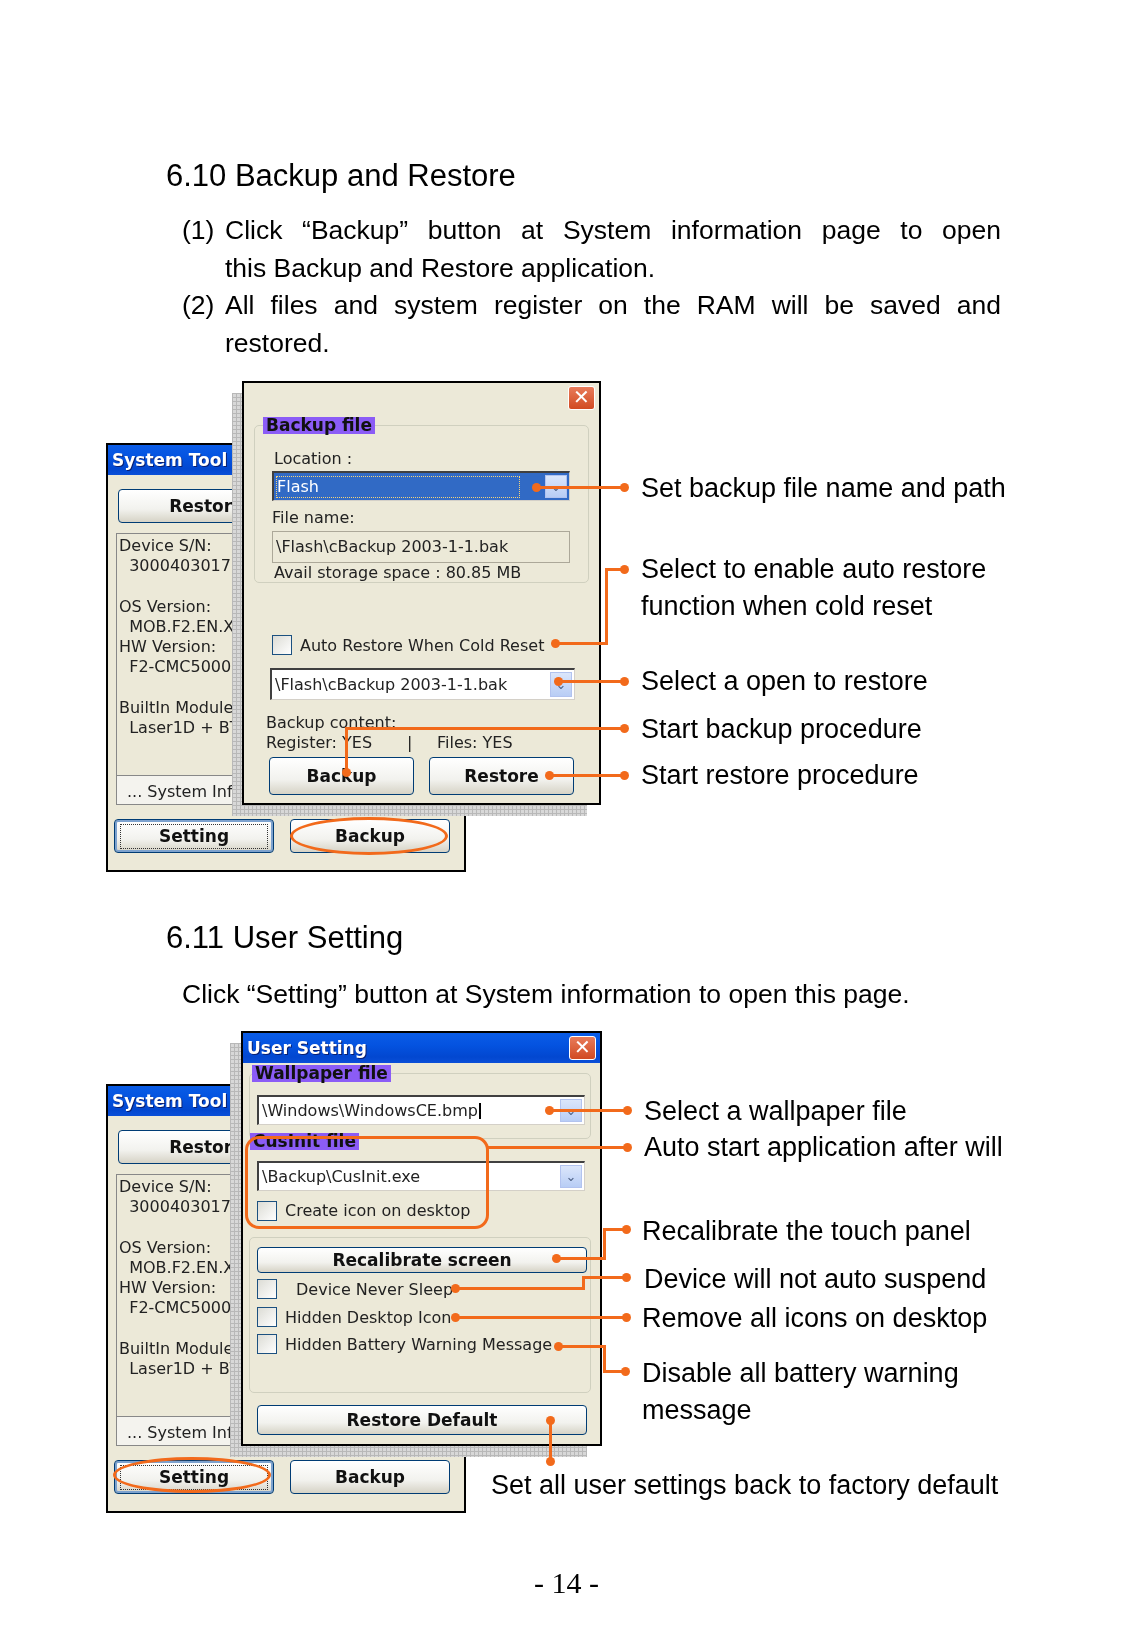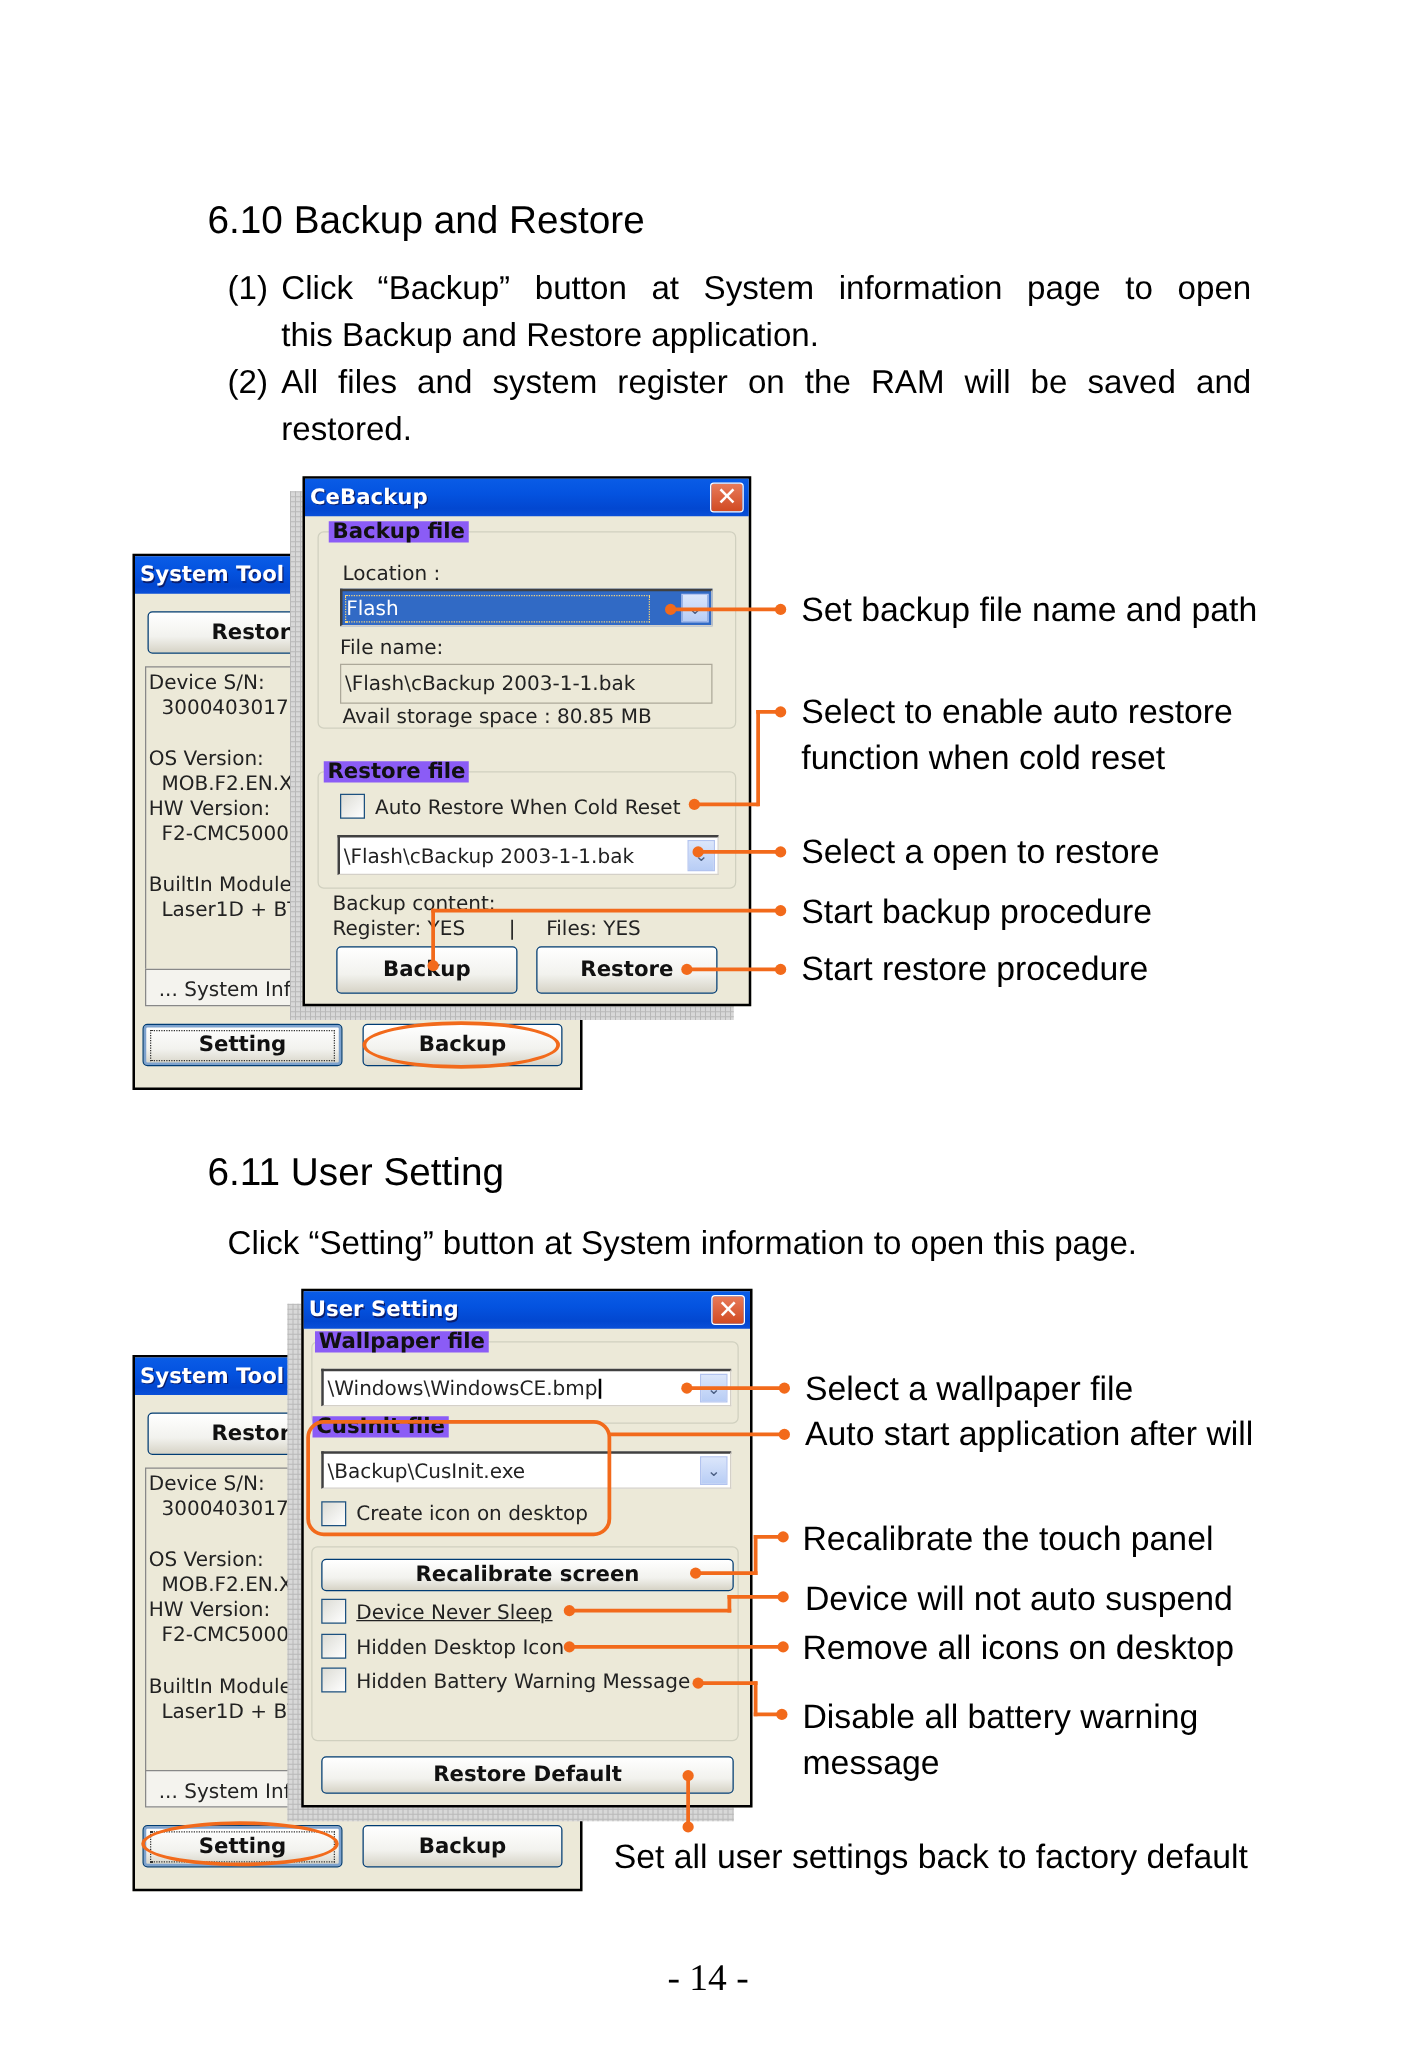--- a/index.html
+++ b/index.html
@@ -83,40 +83,36 @@
     <span class="uib" style="border:1px dotted #333; padding:3px 38px;">Setting</span>
   </div>
   <div class="xpbtn" style="left:182px; top:374px; width:160px; height:34px;">
     <span class="uib">Backup</span>
   </div>
 </div>
 
 <div class="hatch" style="left:232px; top:393px; width:355px; height:423px;"></div>
 
 <div class="win" style="left:242px; top:381px; width:359px; height:424px;">
-  <div class="titlebar">CeBackup</div>
   <div class="closebtn">✕</div>
 
   <div class="group" style="left:10px; top:42px; width:335px; height:158px;">
     <div class="legend uib" style="left:8px; top:-9px;">Backup file</div>
   </div>
   <div class="ui abs" style="left:30px; top:68px;">Location :</div>
   <div class="field sel" style="left:28px; top:88px; width:298px; height:30px;">
     <span class="ui" style="color:#fff; outline:1px dotted #f5d37a; padding:2px 200px 2px 0;">Flash</span>
     <span class="ddarrow">⌄</span>
   </div>
   <div class="ui abs" style="left:28px; top:127px;">File name:</div>
   <div class="field ro" style="left:28px; top:148px; width:298px; height:32px;">
     <span class="ui">\Flash\cBackup 2003-1-1.bak</span>
   </div>
   <div class="ui abs" style="left:30px; top:182px;">Avail storage space : 80.85 MB</div>
 
-  <div class="group" style="left:10px; top:234px; width:335px; height:94px;">
-    <div class="legend uib" style="left:4px; top:-9px;">Restore file</div>
-  </div>
   <div class="chk" style="left:28px; top:252px;"></div>
   <div class="ui abs" style="left:56px; top:255px;">Auto Restore When Cold Reset</div>
   <div class="field" style="left:26px; top:285px; width:305px; height:32px;">
     <span class="ui">\Flash\cBackup 2003-1-1.bak</span>
     <span class="ddarrow">⌄</span>
   </div>
 
   <div class="ui abs" style="left:22px; top:332px;">Backup content:</div>
   <div class="ui abs" style="left:22px; top:352px;">Register: YES</div>
   <div class="ui abs" style="left:163px; top:352px;">|</div>
@@ -213,21 +209,21 @@
     <span class="ddarrow">⌄</span>
   </div>
   <div class="chk" style="left:14px; top:168px;"></div>
   <div class="ui abs" style="left:42px; top:170px;">Create icon on desktop</div>
 
   <div class="group" style="left:6px; top:204px; width:342px; height:156px;"></div>
   <div class="xpbtn" style="left:14px; top:214px; width:330px; height:26px;">
     <span class="uib">Recalibrate screen</span>
   </div>
   <div class="chk" style="left:14px; top:246px;"></div>
-  <div class="ui abs" style="left:42px; top:249px;text-decoration:underline;">Device Never Sleep</div>
+  <div class="ui abs" style="left:53px; top:249px;">Device Never Sleep</div>
   <div class="chk" style="left:14px; top:274px;"></div>
   <div class="ui abs" style="left:42px; top:277px;">Hidden Desktop Icon</div>
   <div class="chk" style="left:14px; top:301px;"></div>
   <div class="ui abs" style="left:42px; top:304px;">Hidden Battery Warning Message</div>
 
   <div class="xpbtn" style="left:14px; top:372px; width:330px; height:30px;">
     <span class="uib">Restore Default</span>
   </div>
 </div>
 

